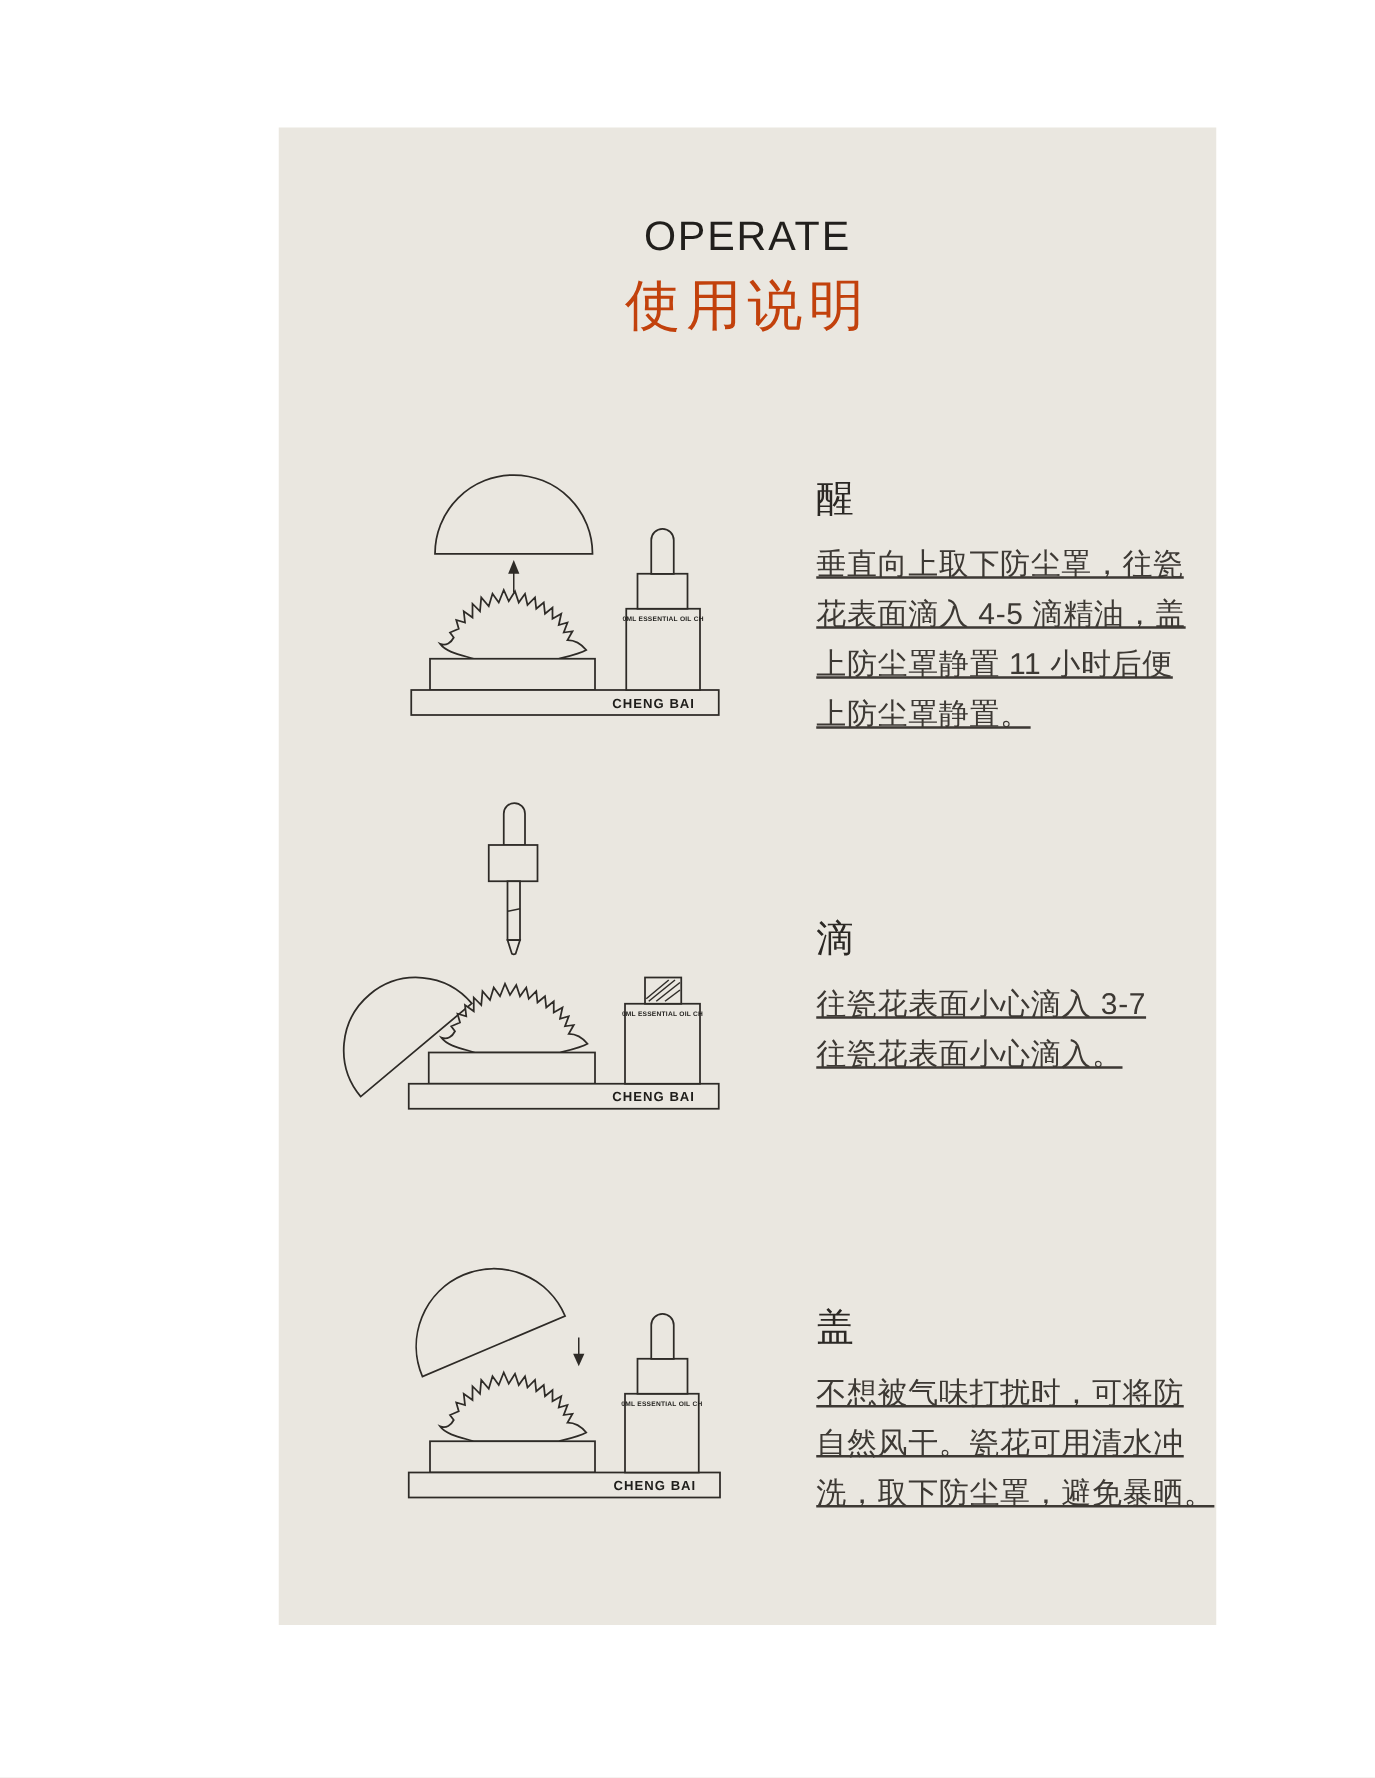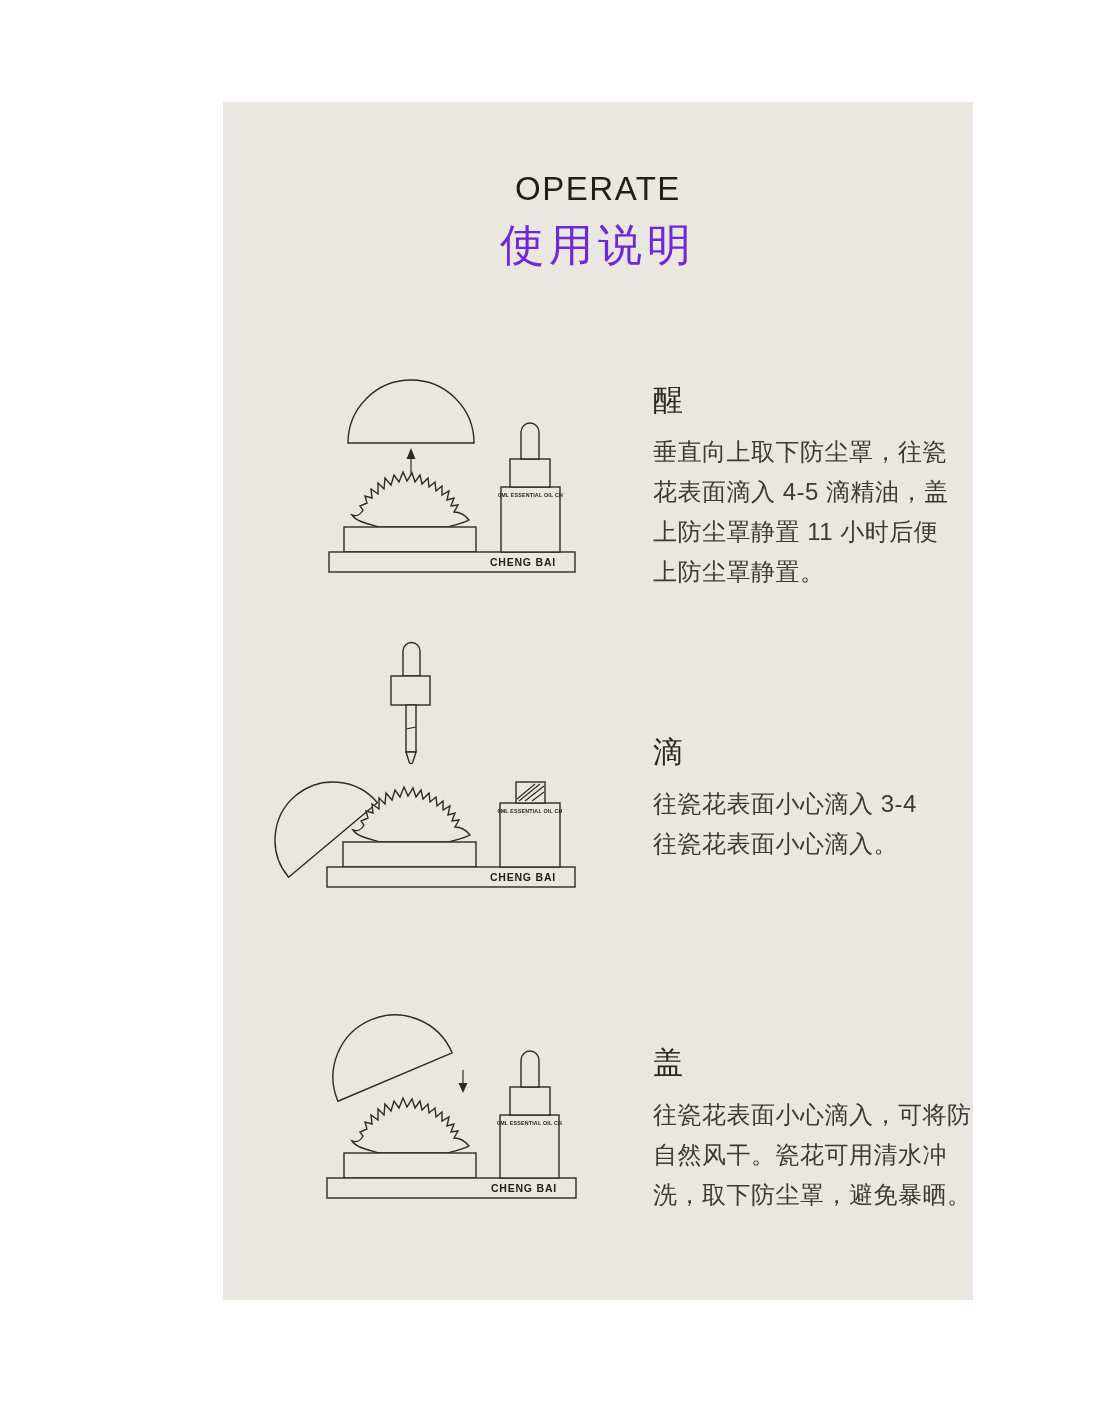--- a/index.html
+++ b/index.html
@@ -22,41 +22,42 @@
     text-align:center;
     font-size:33px;line-height:33px;
     letter-spacing:1.5px;
     color:#211f1c;
   }
   .title-zh{
     position:absolute;left:0;right:0;top:120px;
     text-align:center;
     font-size:44px;line-height:46px;
     letter-spacing:5px;
-    color:#6d28d9;
+    color:#c2410c;
   }
   .illus{position:absolute;}
   .illus-1{left:95px;top:268px;}
   .illus-2{left:50px;top:528px;}
   .illus-3{left:75px;top:906px;}
   .step-text{
     position:absolute;
     left:430px;width:285px;
     color:#3d3934;
   }
   .step-text h2{
     margin:0 0 16px 0;
     font-size:30px;line-height:32px;
     font-weight:400;
     color:#2b2824;
   }
   .step-text .bodyline{
     font-size:24px;line-height:40px;
     letter-spacing:0.5px;
     white-space:nowrap;
+    text-decoration:underline;
   }
   .text-1{top:282px;}
   .text-2{top:634px;}
   .text-3{top:945px;}
   svg .ink{stroke:#2e2b27;stroke-width:1.4;fill:#eae7e0;}
   svg .inkline{stroke:#2e2b27;stroke-width:1.2;fill:none;}
   svg .fillink{fill:#2e2b27;stroke:none;}
   svg .brand{
     font-family:"Liberation Sans", sans-serif;
     font-size:10.5px;font-weight:700;
@@ -130,21 +131,21 @@
         <path class="ink" d="M 355 676 L 355 651 A 8.5 8.5 0 0 1 372 651 L 372 676 Z"></path>
         <rect class="ink" x="343" y="676" width="39" height="29"></rect>
         <rect class="ink" x="358" y="705" width="10" height="47"></rect>
         <line class="inkline" x1="358" y1="729" x2="368" y2="727"></line>
         <path class="ink" d="M 358 752 L 361.5 763 A 3.2 3.6 0 0 0 364.5 763 L 368 752 Z"></path>
       </g>
     </svg>
 
     <div class="step-text text-2">
       <h2>滴</h2>
-      <div class="bodyline">往瓷花表面小心滴入 3-4</div>
+      <div class="bodyline">往瓷花表面小心滴入 3-7</div>
       <div class="bodyline">往瓷花表面小心滴入。</div>
     </div>
 
     <svg class="illus illus-3" width="300" height="200" viewBox="250 1008 300 200">
       <g transform="translate(347,1077) rotate(-23)">
         <path class="ink" d="M -62 0 A 62 62 0 0 1 62 0 Z"></path>
       </g>
       <g>
         <line class="inkline" x1="415" y1="1070" x2="415" y2="1084"></line>
         <polygon class="fillink" points="415,1093 410.5,1083 419.5,1083"></polygon>
@@ -158,19 +159,19 @@
       <g>
         <rect class="ink" x="452" y="1115" width="59" height="63"></rect>
         <text class="bottlelabel" x="481.5" y="1124.5" text-anchor="middle">0ML ESSENTIAL OIL CH</text>
         <rect class="ink" x="462" y="1087" width="40" height="28"></rect>
         <path class="ink" d="M 473 1087 L 473 1060 A 9 9 0 0 1 491 1060 L 491 1087 Z"></path>
       </g>
     </svg>
 
     <div class="step-text text-3">
       <h2>盖</h2>
-      <div class="bodyline">往瓷花表面小心滴入，可将防</div>
+      <div class="bodyline">不想被气味打扰时，可将防</div>
       <div class="bodyline">自然风干。瓷花可用清水冲</div>
       <div class="bodyline">洗，取下防尘罩，避免暴晒。</div>
     </div>
 
   </div>
 </div>
 
 </body></html>

